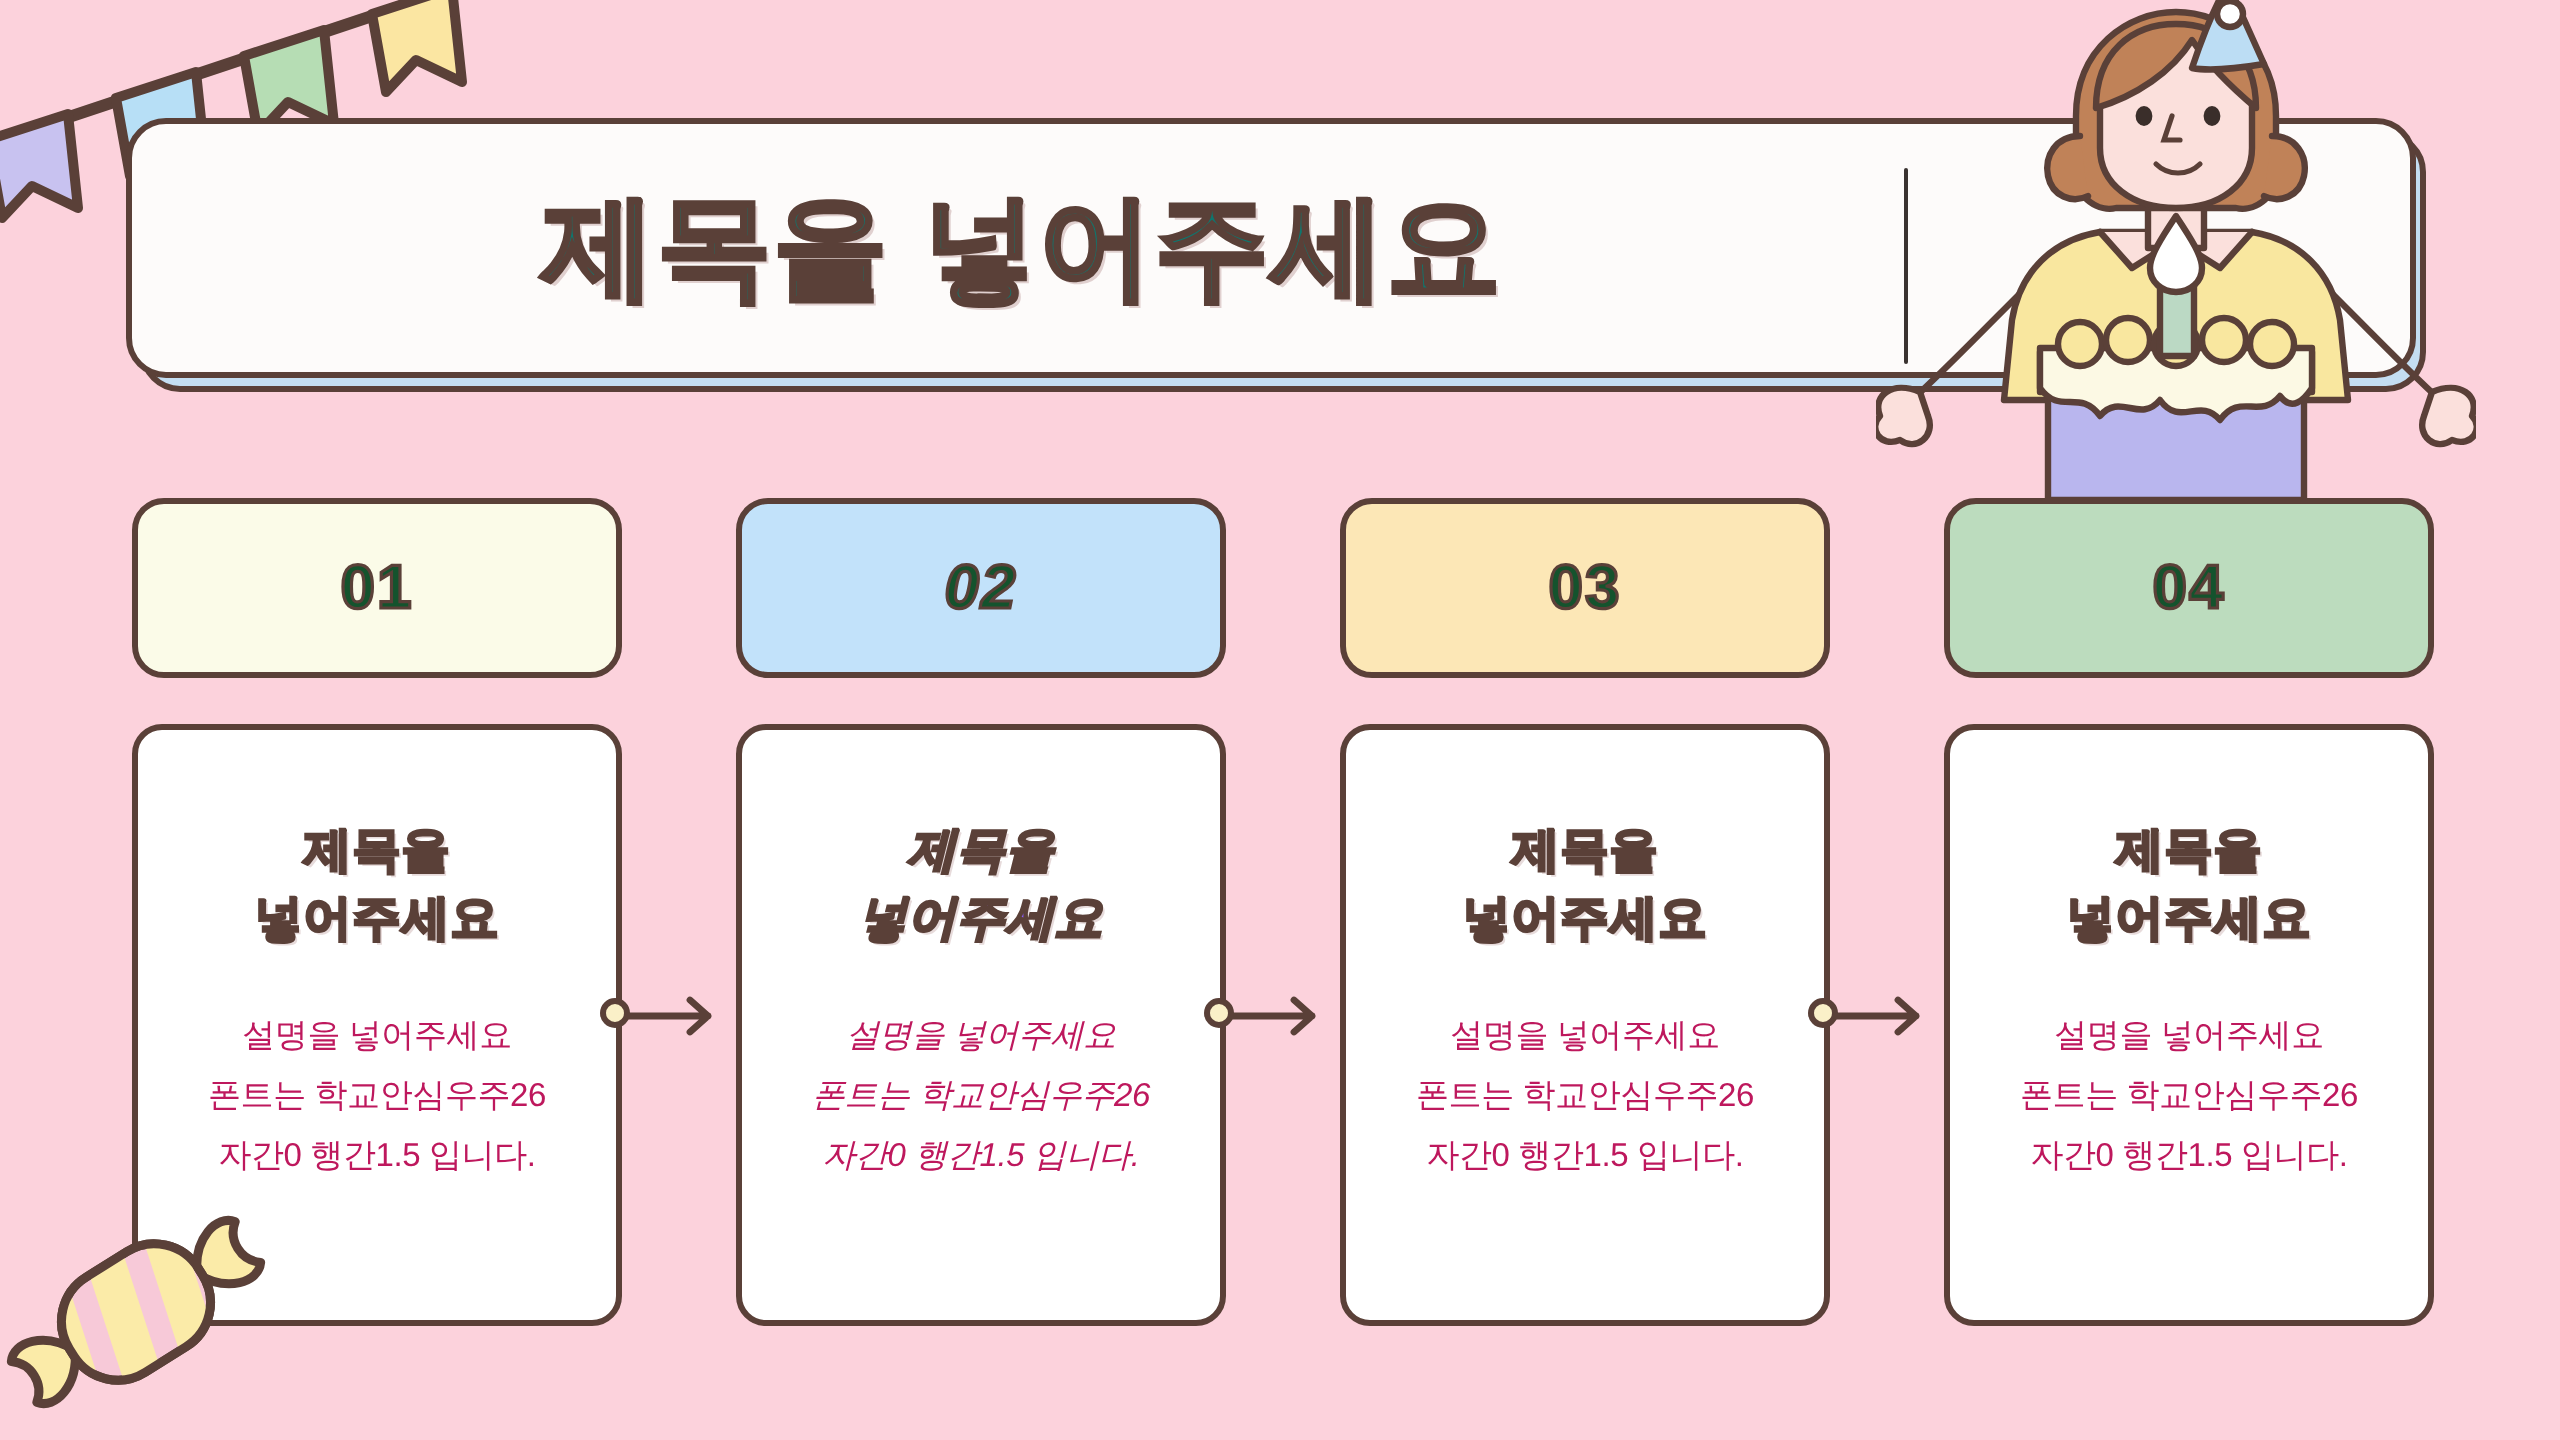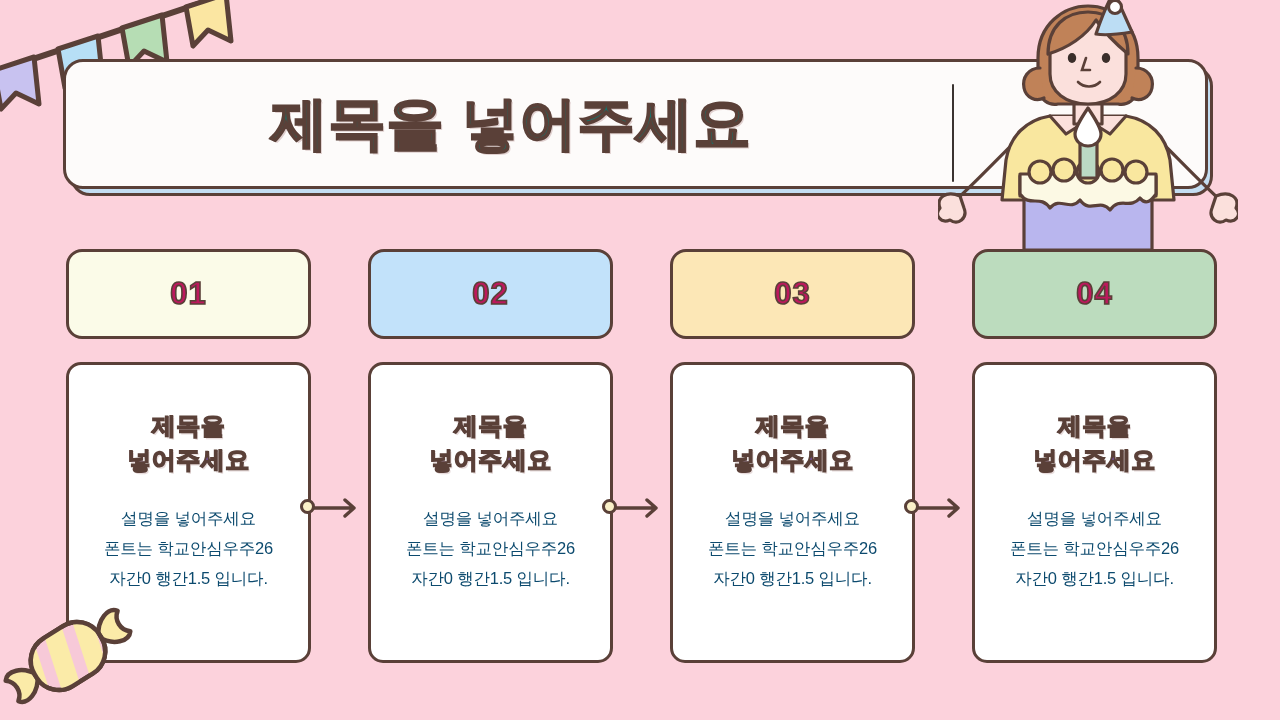--- a/index.html
+++ b/index.html
@@ -34,48 +34,48 @@
   }
   .title-divider{
     position:absolute; left:886px; top:22px; width:2px; height:98px;
     background:#3a3330; border-radius:1px;
   }
 
   
   .cols{ position:absolute; left:0; top:0; width:1280px; height:720px; }
   .col{ position:absolute; top:0; width:245px; height:720px; }
   .col.c0{ left:66px; }
-  .col.c1{ left:368px; }
+  .col.c1{ left:368px;font-style:italic; }
   .col.c2{ left:670px; }
   .col.c3{ left:972px;text-decoration:underline; }
 
   .num-box{
     position:absolute; top:249px; left:0; width:245px; height:90px;
     border:3px solid #5A4038; border-radius:16px;
     display:flex; align-items:center; justify-content:center;
   }
   .num-text{
-    font-size:31px; font-weight:bold; color:#be185d;
+    font-size:31px; font-weight:bold; color:#14532d;
     letter-spacing:1px; -webkit-text-stroke:1.6px #5A4038;
   }
 
   .card{
     position:absolute; top:362px; left:0; width:245px; height:301px;
     background:#FFFFFF; border:3px solid #5A4038; border-radius:15px;
     display:flex; flex-direction:column; align-items:center;
     padding-top:44px;
   }
   .card-title{
     font-size:24px; font-weight:bold; color:#8b5cf6;
     line-height:1.42; text-align:center; letter-spacing:0.5px;
     -webkit-text-stroke:1.4px #5A4038;
     text-shadow:1.5px 1.5px 0 rgba(160,110,110,.25);
   }
   .card-body{
-    margin-top:26px; font-size:16.5px; color:#0c4a6e;
+    margin-top:26px; font-size:16.5px; color:#be185d;
     line-height:1.82; text-align:center; letter-spacing:-0.2px;
   }
 
   
   .conn{ position:absolute; top:495px; height:26px; }
   .conn.a0{ left:300px; width:62px; }
   .conn.a1{ left:602px; width:62px; }
   .conn.a2{ left:904px; width:62px; }
   .dot{
     position:absolute; left:0; top:4px; width:15px; height:15px;

